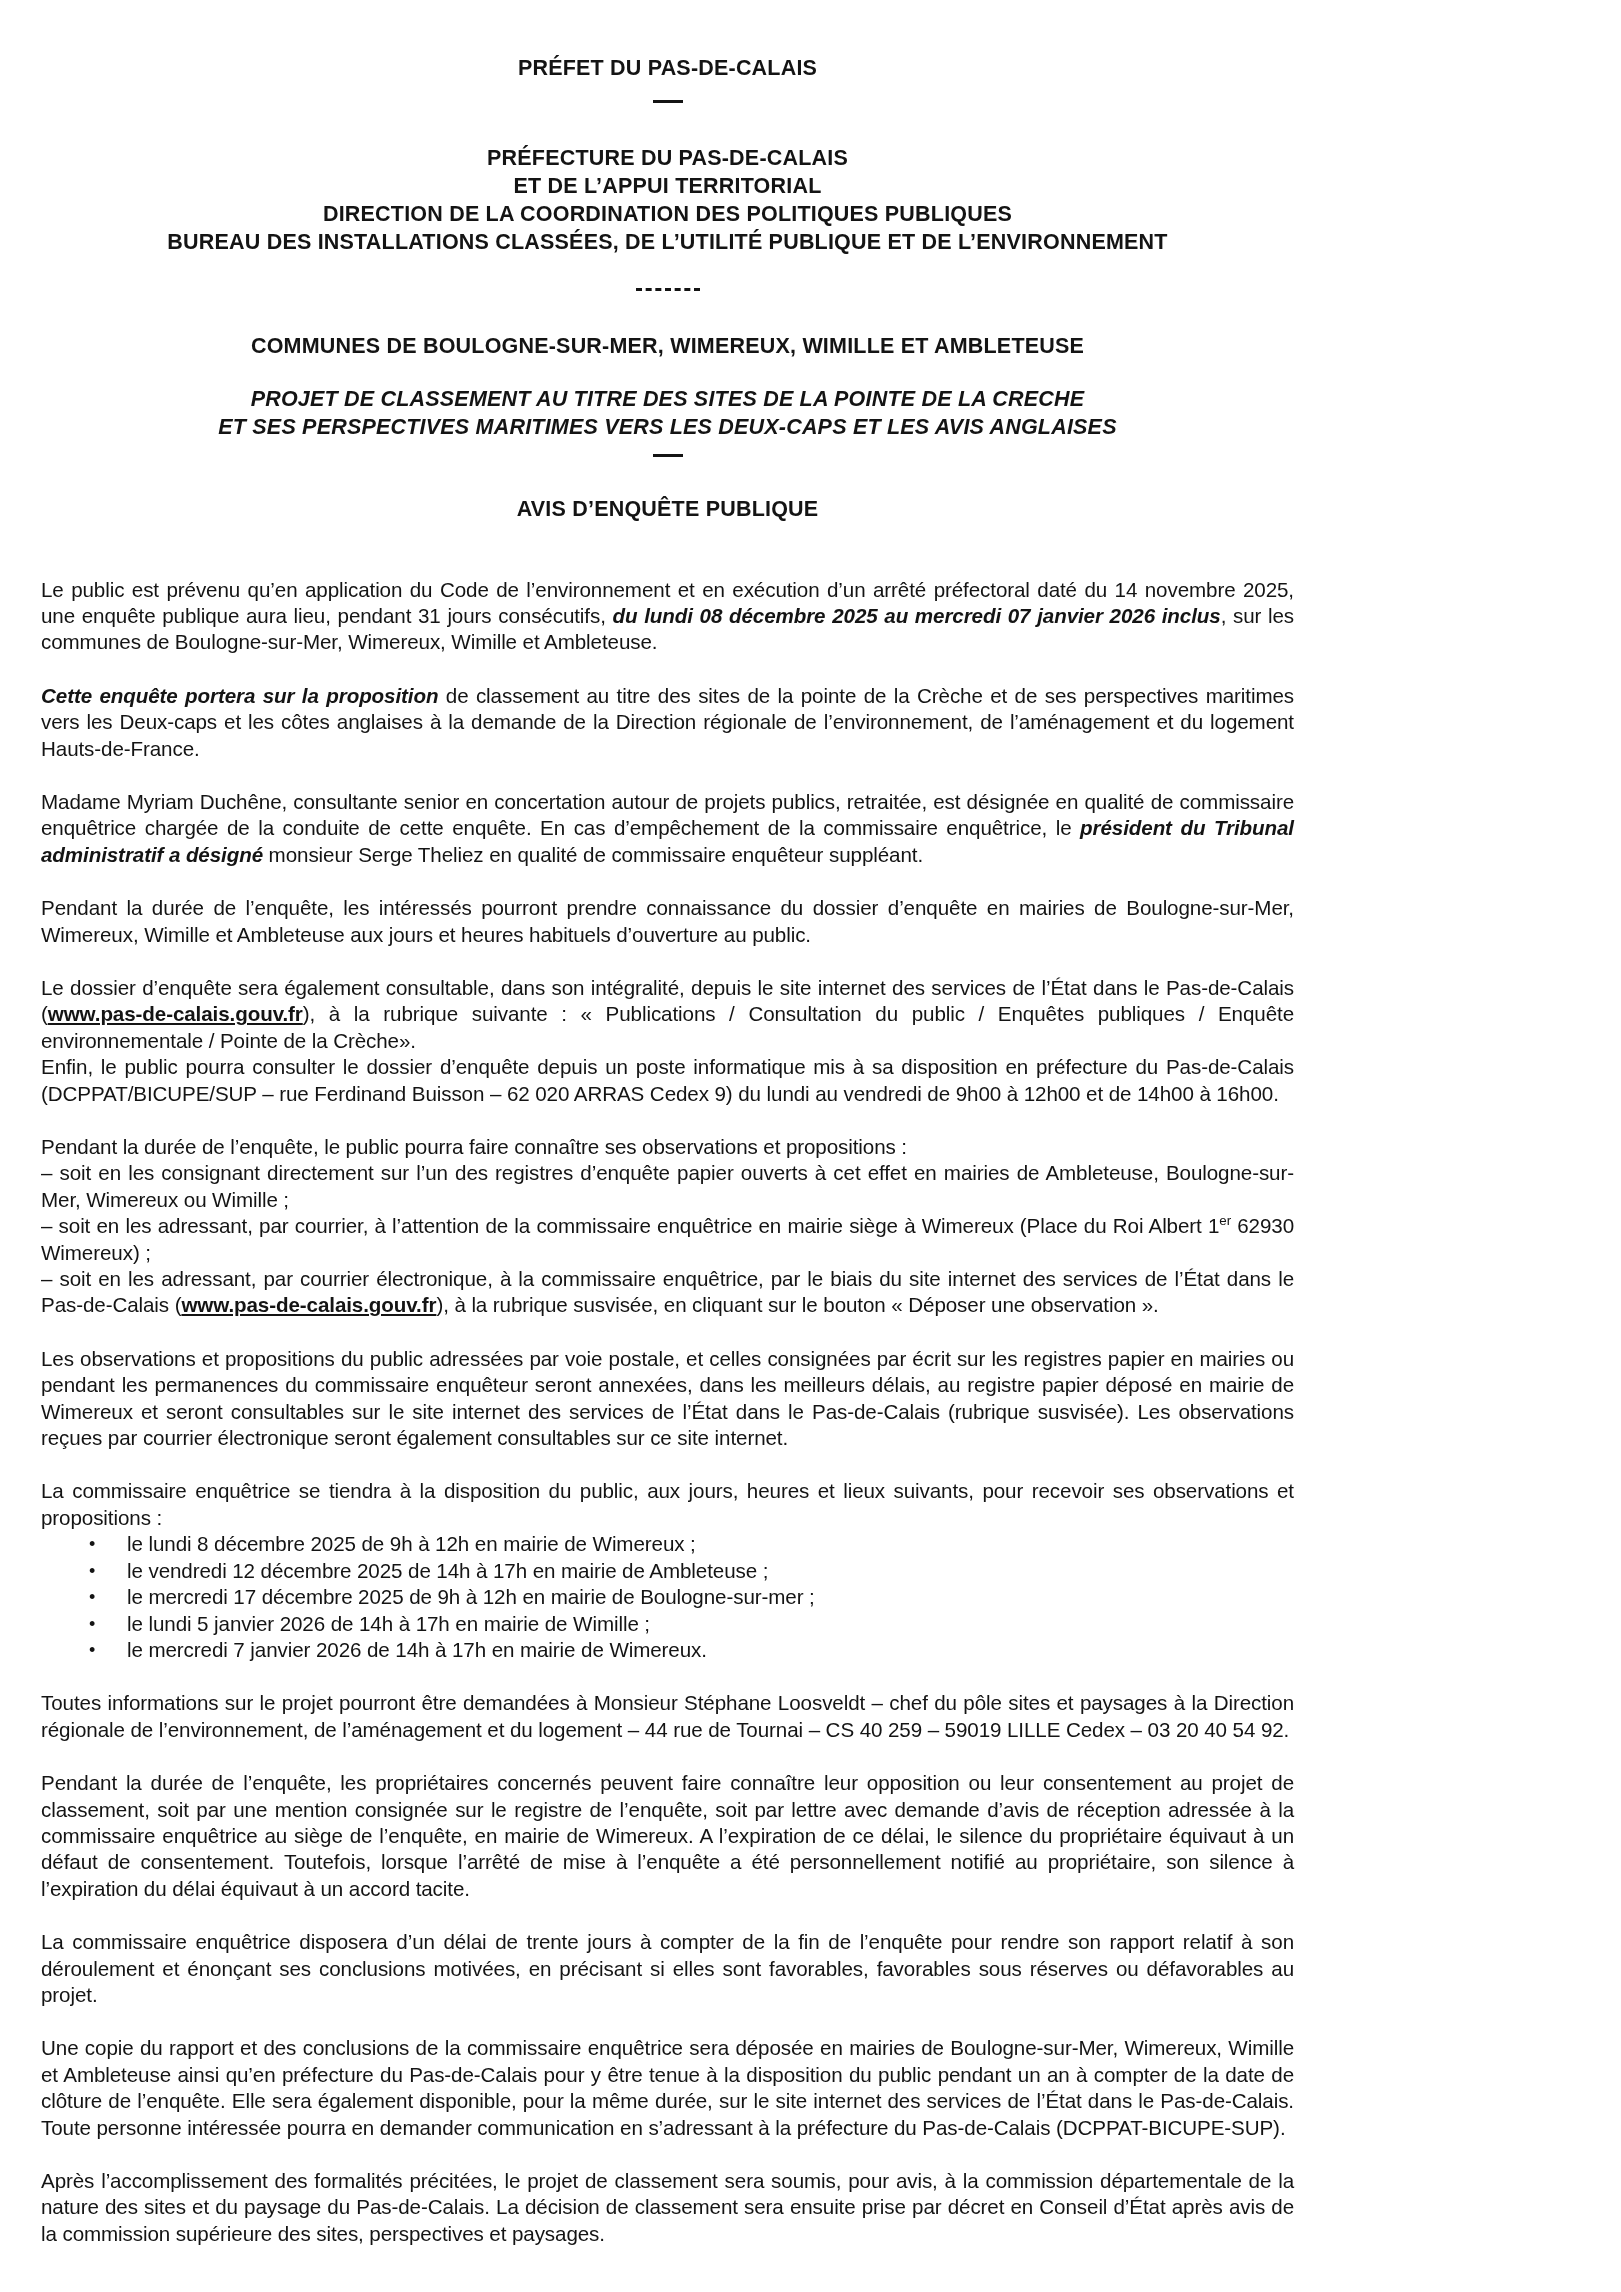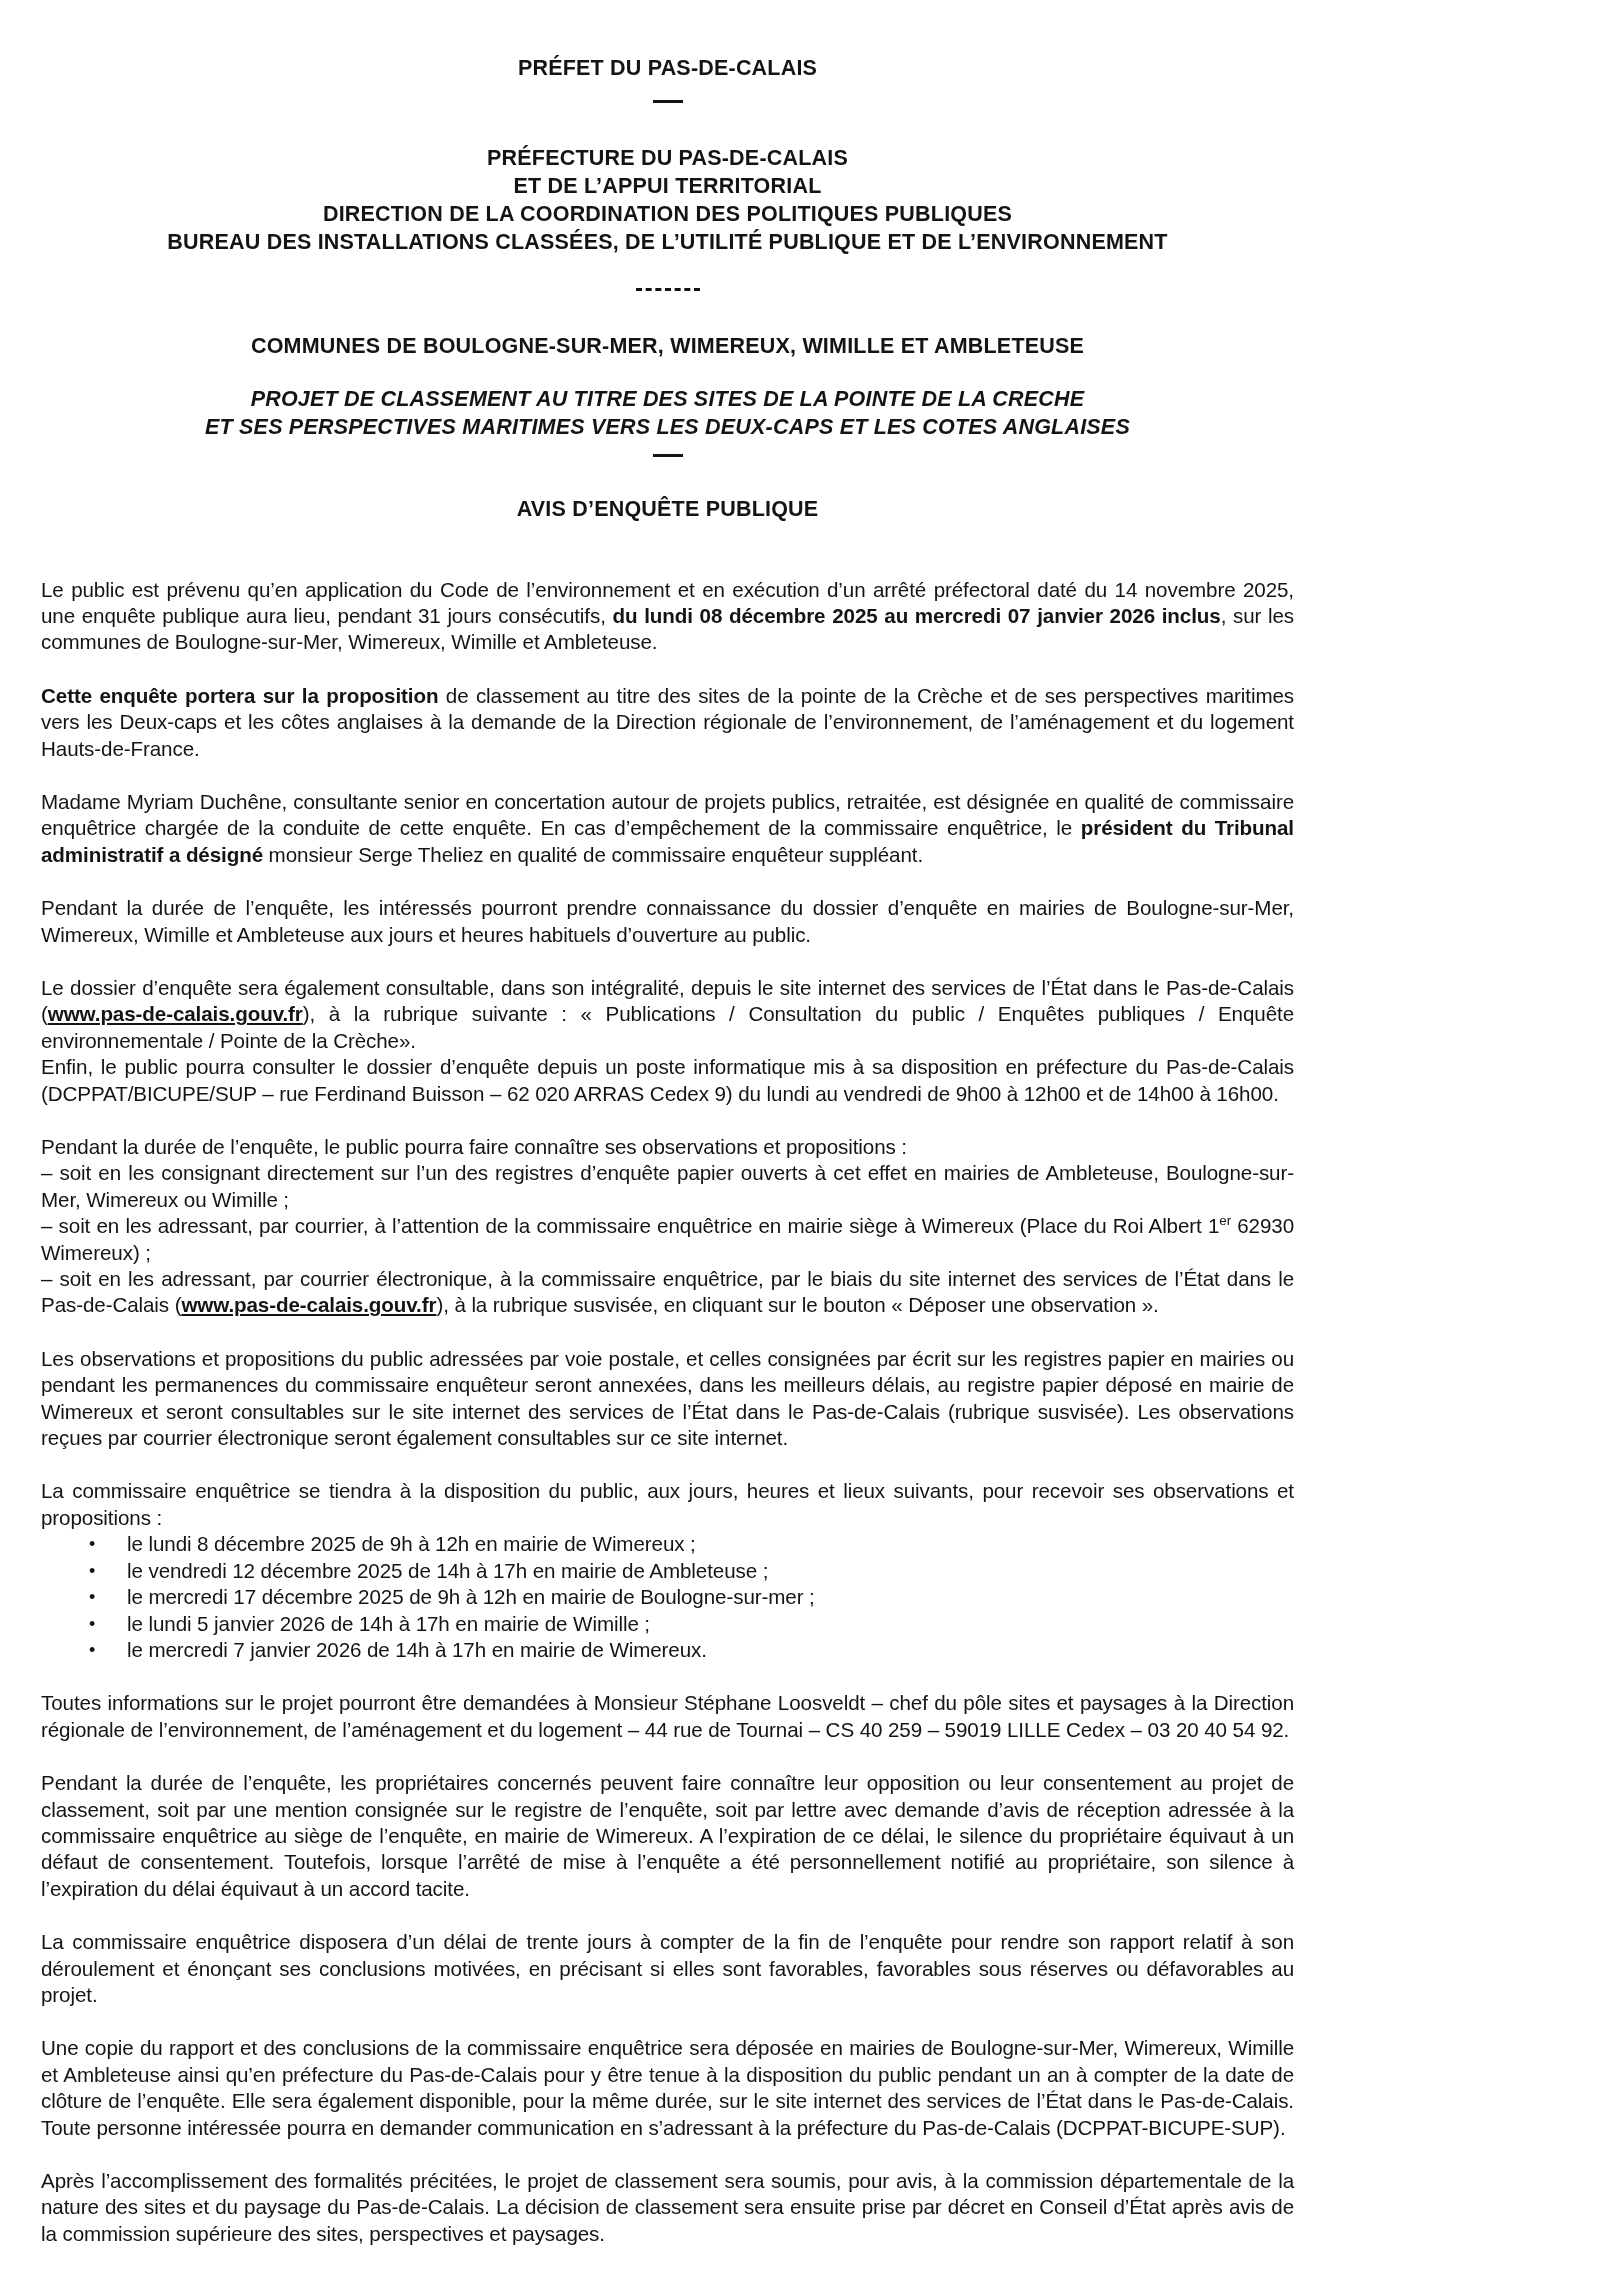--- a/index.html
+++ b/index.html
@@ -23,21 +23,21 @@
   .project{margin-top:25px;font-style:italic;}
   .avis{margin-top:38px;}
   .body-text{
     margin-top:54px;
     font-size:20.6px;line-height:26.4px;
     text-align:justify;
     letter-spacing:-0.1px;
   }
   .block{margin-bottom:27px;}
   .para{margin:0;}
-  .b{font-weight:700;}
+  .b{font-weight:700;font-style:italic;}
   .u{text-decoration:underline;font-weight:bold;}
   sup{font-size:0.65em;line-height:0;}
   ul.bullets{list-style:none;margin:0;padding:0;text-align:left;}
   ul.bullets li{position:relative;padding-left:86px;}
   ul.bullets li::before{
     content:"\2022";
     position:absolute;left:48px;top:0;
     font-size:18px;
   }
 </style>
@@ -55,21 +55,21 @@
     <div>DIRECTION DE LA COORDINATION DES POLITIQUES PUBLIQUES</div>
     <div>BUREAU DES INSTALLATIONS CLASSÉES, DE L’UTILITÉ PUBLIQUE ET DE L’ENVIRONNEMENT</div>
   </div>
 
   <div class="rule-dashed"></div>
 
   <div class="hdr center communes">COMMUNES DE BOULOGNE-SUR-MER, WIMEREUX, WIMILLE ET AMBLETEUSE</div>
 
   <div class="hdr center project">
     <div>PROJET DE CLASSEMENT AU TITRE DES SITES DE LA POINTE DE LA CRECHE</div>
-    <div>ET SES PERSPECTIVES MARITIMES VERS LES DEUX-CAPS ET LES COTES ANGLAISES</div>
+    <div>ET SES PERSPECTIVES MARITIMES VERS LES DEUX-CAPS ET LES AVIS ANGLAISES</div>
   </div>
 
   <div class="rule rule3"></div>
 
   <div class="hdr center avis">AVIS D’ENQUÊTE PUBLIQUE</div>
 
   <div class="body-text">
       <div class="block">
         <p class="para"><span class="">Le public est prévenu qu’en application du Code de l’environnement et en exécution d’un arrêté préfectoral daté du 14 novembre 2025, une enquête publique aura lieu, pendant 31 jours consécutifs, </span><span class="b">du lundi 08 décembre 2025 au mercredi 07 janvier 2026 inclus</span><span class="">, sur les communes de Boulogne-sur-Mer, Wimereux, Wimille  et Ambleteuse.</span></p>
       </div>

